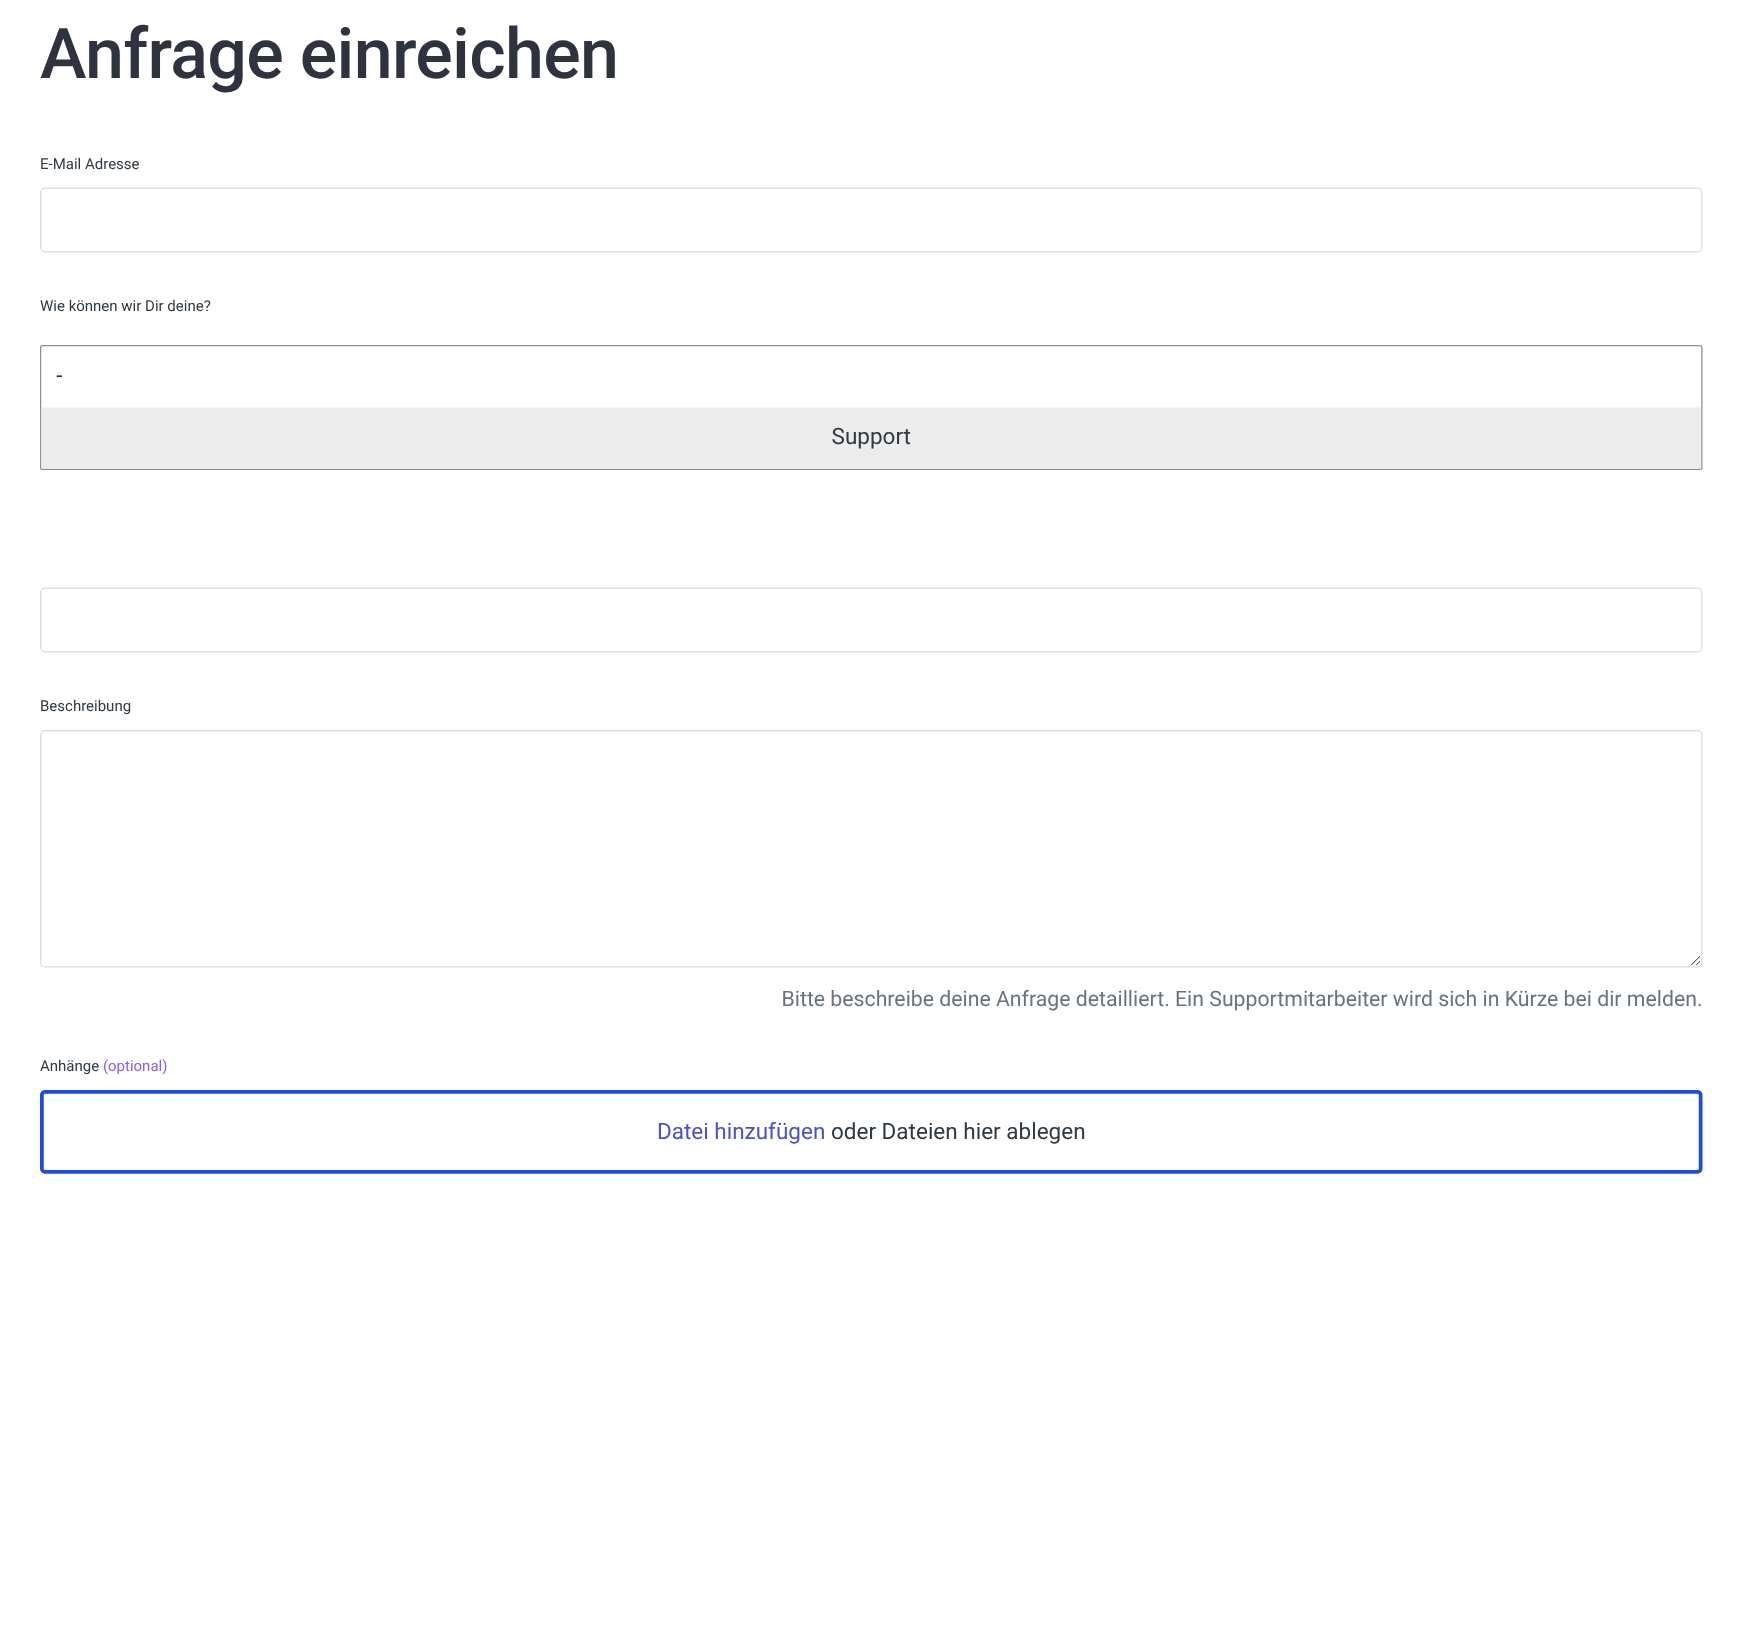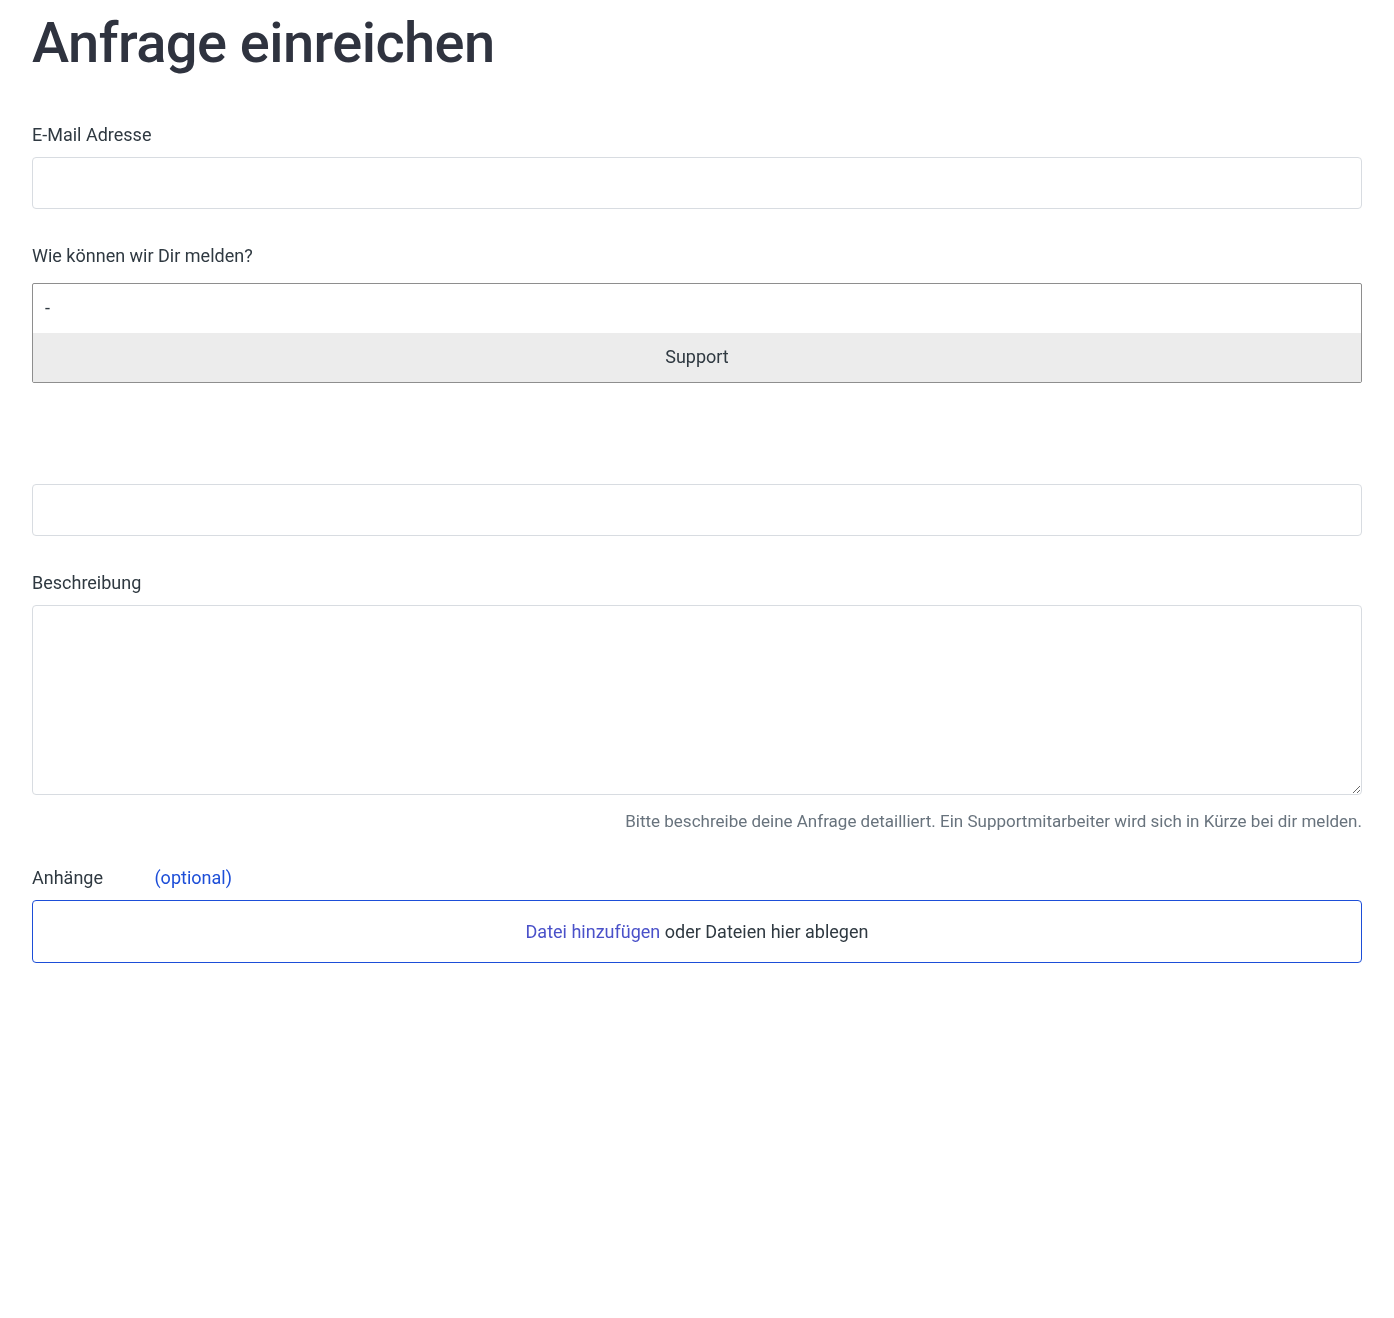--- a/index.html
+++ b/index.html
@@ -16,28 +16,27 @@
       color: #2f333f;
       margin-bottom: 48px;
       letter-spacing: -0.01em;
     }
     .field {
       margin-bottom: 36px;
       position: relative;
     }
     .field-label {
       display: block;
-      font-size: 18px;
+      font-size: 12px;
       color: #2f3941;
       margin-bottom: 12px;
       font-weight: 400;
     }
     .optional {
-      color: #1d4ed8;
-      margin-left: 47px;
+      color: #8b5cf6;
     }
     .text-input,
     .textarea-input {
       width: 100%;
       border: 1px solid #d8dce1;
       border-radius: 4px;
       padding: 14px 12px;
       font-size: 16px;
       background: #fff;
       color: #2f3941;
@@ -51,21 +50,21 @@
       height: 190px;
       resize: both;
     }
     .helper-text {
       font-size: 17px;
       color: #68737d;
       margin-top: 12px;
       text-align: right;
     }
     .dropzone {
-      border: 1px solid #1d4ed8;
+      border: 3px solid #1d4ed8;
       border-radius: 4px;
       padding: 20px;
       text-align: center;
       font-size: 18px;
     }
     .dropzone .link-text {
       color: #4a51c9;
       cursor: pointer;
     }
     .dropzone .rest-text {
@@ -108,21 +107,21 @@
 <body>
 
 <h1 class="page-title">Anfrage einreichen</h1>
 
 <div class="field">
   <label class="field-label">E-Mail Adresse</label>
   <input type="text" class="text-input" value="" style="">
 </div>
 
 <div class="field">
-  <label class="field-label">Wie können wir Dir melden?</label>
+  <label class="field-label">Wie können wir Dir deine?</label>
 
   <div class="dropdown-open">
     <div class="dropdown-option placeholder">-</div>
     <div class="dropdown-option highlighted">Support</div>
   </div>
 
   <div class="spacer-under-dropdown"></div>
 
   
   <input type="text" class="text-input hidden-input-under" value="" style="">

